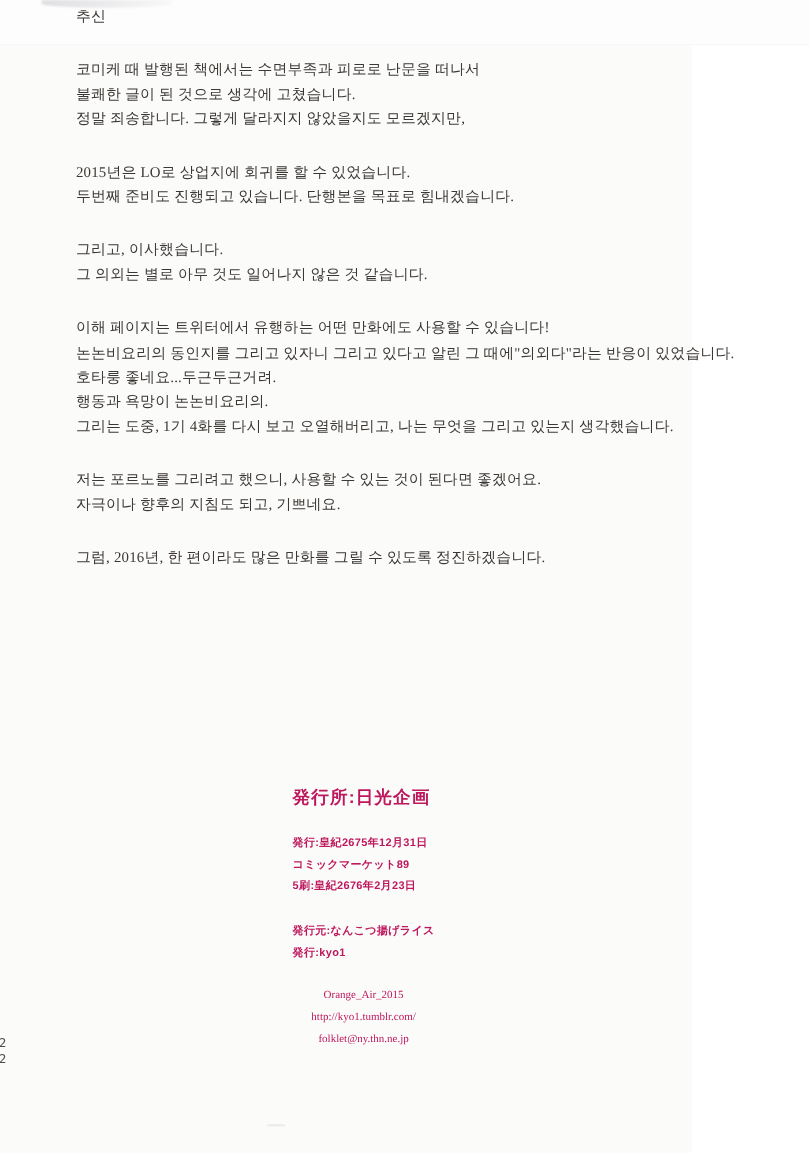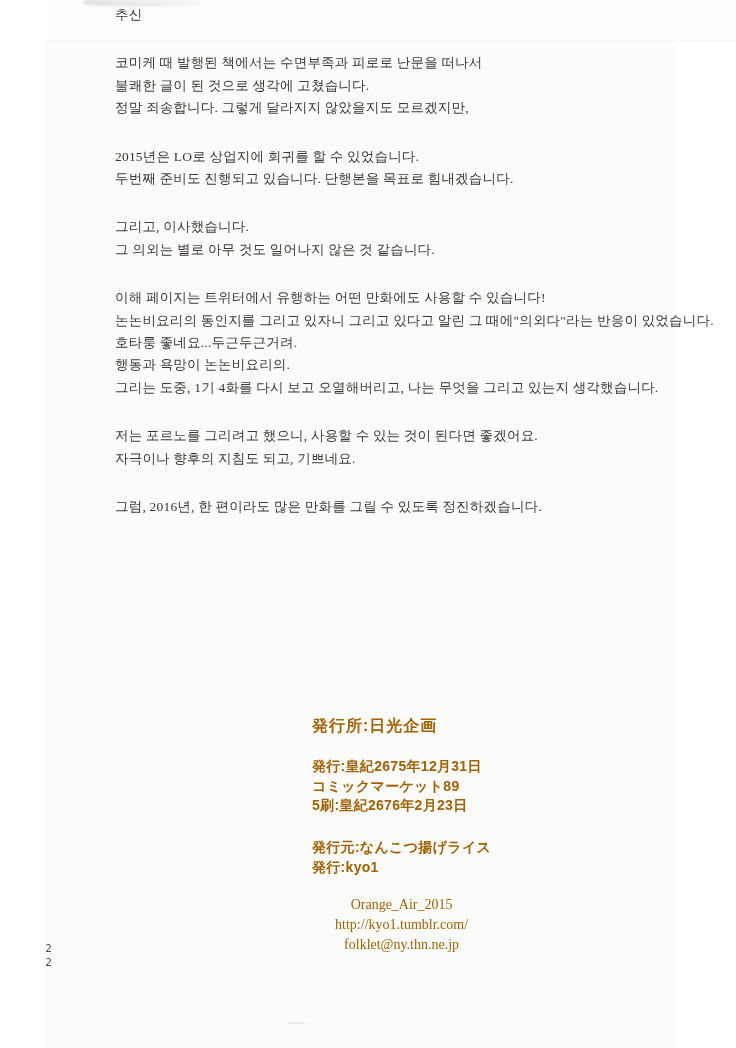--- a/index.html
+++ b/index.html
@@ -6,21 +6,20 @@
   body {
     width: 736px; height: 1048px;
     background: #ffffff;
     font-family: "Liberation Serif", serif;
     overflow: hidden;
   }
   .page {
     position: relative;
     width: 629px; height: 1048px;
     background: #fbfbfa;
-    margin-left: 46px;
   }
   .top-strip {
     position: absolute; left: 0; top: 0;
     width: 736px; height: 40px;
     background: #fdfdfd;
     border-bottom: 1px solid rgba(0,0,0,0.02);
   }
   .scan-smudge-top {
     position: absolute; left: 38px; top: 0;
     width: 118px; height: 7px;
@@ -44,30 +43,30 @@
   }
   .letter .heading {
     line-height: 22.4px;
     margin-bottom: 26px;
   }
   .letter .para { margin-bottom: 26px; }
   .letter .line { white-space: nowrap; }
   .letter .date-line { white-space: nowrap; }
   .colophon {
     position: absolute; left: 266px; top: 714px;
-    color: #a16207;
+    color: #be185d;
     font-family: "Liberation Sans", sans-serif;
   }
   .colophon .pub {
     font-size: 16px; line-height: 24px;
     font-weight: 700; letter-spacing: 1px;
     margin-bottom: 19px; white-space: nowrap;
   }
   .colophon .group {
-    font-size: 14px; line-height: 19.7px;
+    font-size: 10px; line-height: 19.7px;
     font-weight: 600; letter-spacing: 0.3px;
     margin-bottom: 21px; white-space: nowrap;
   }
   .colophon .group.circle { line-height: 20px; margin-bottom: 18px; }
   .colophon .group.contact {
     font-family: Liberation Serif, serif;
     font-weight: 500; line-height: 20px;
     letter-spacing: 0; margin-bottom: 0; text-align: center;
   }
   .page-number {

